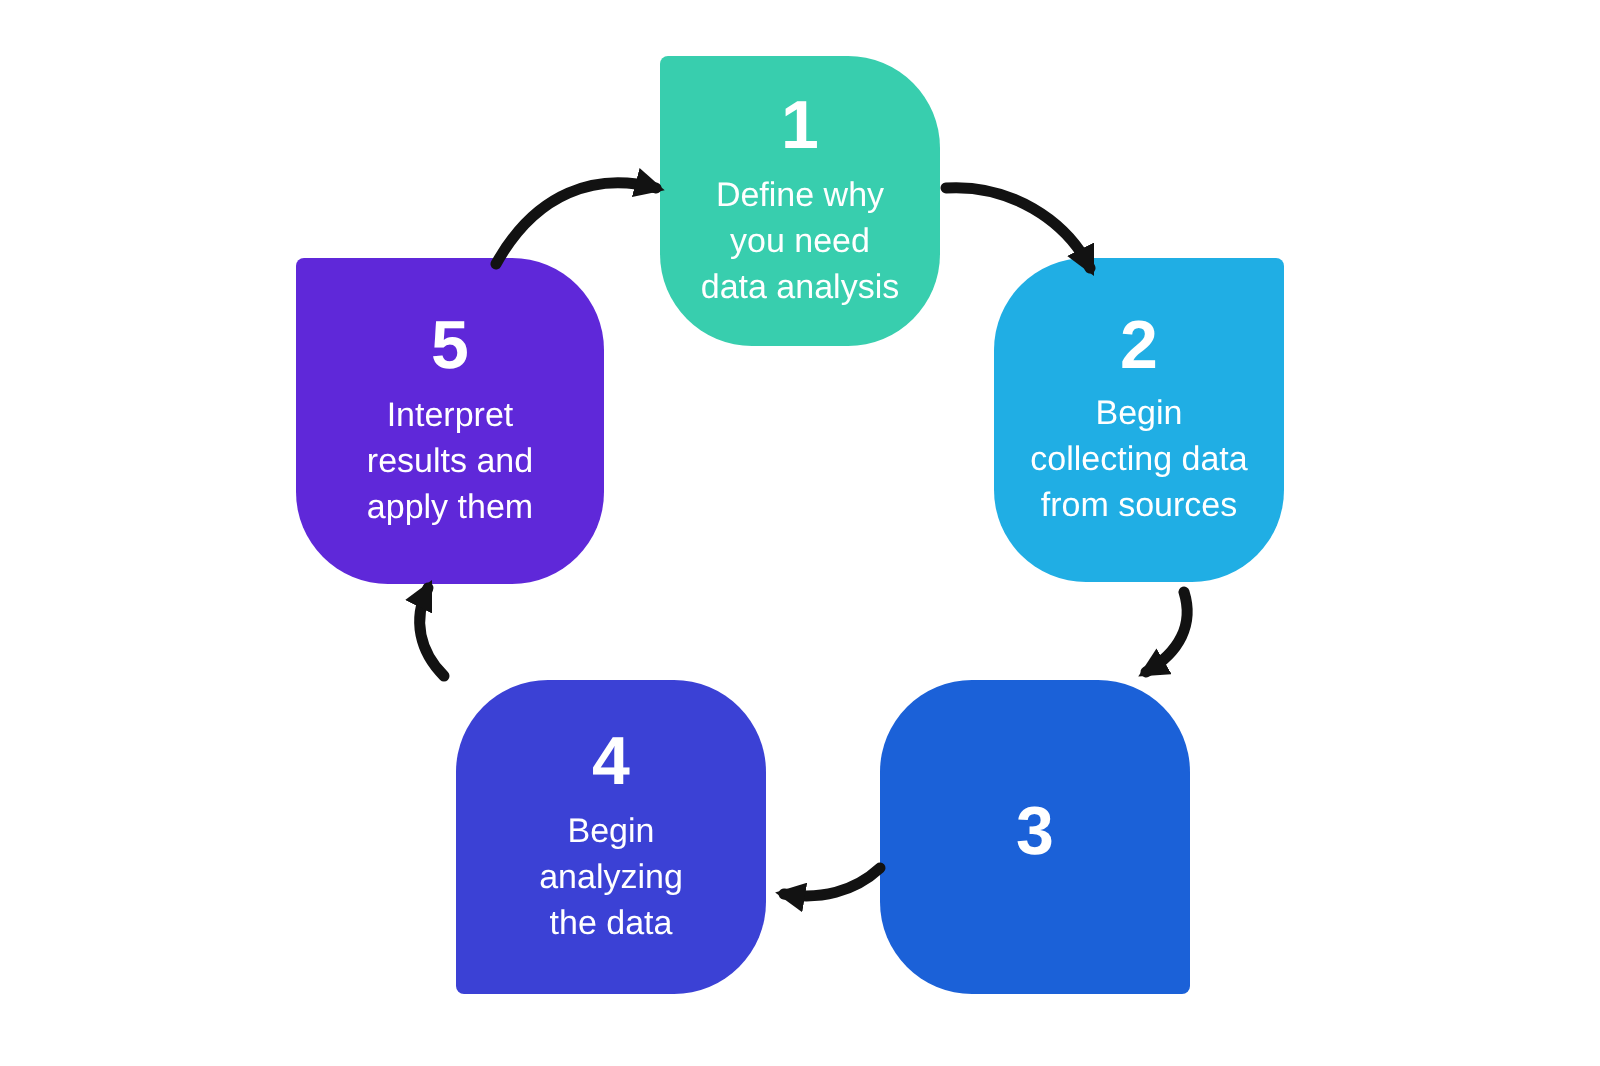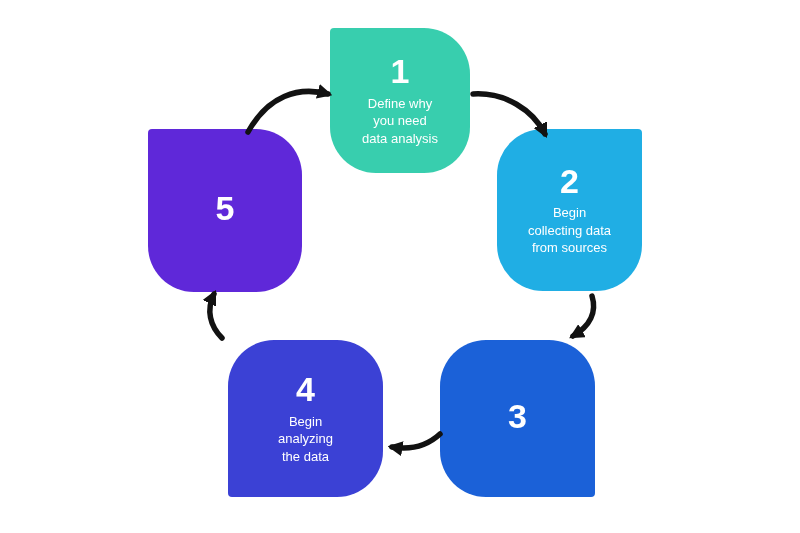--- a/index.html
+++ b/index.html
@@ -27,21 +27,21 @@
   .sharp-tr { border-top-right-radius: 4px; }
   .sharp-br { border-bottom-right-radius: 4px; }
   .sharp-bl { border-bottom-left-radius: 4px; }
   .num {
     font-size: 34px;
     font-weight: 700;
     line-height: 1.1;
     margin-bottom: 4px;
   }
   .label {
-    font-size: 13px;
+    font-size: 17px;
     font-weight: 400;
     line-height: 1.35;
     white-space: pre-line;
   }
   .arrow { position: absolute; }
 </style>
 </head>
 <body>
 
 <div id="stage" style="background-color: rgb(255, 255, 255);">
@@ -66,20 +66,23 @@
 
   <div class="card sharp-bl" style="left: 228px; top: 340px; width: 155px; height: 157px; background-color: rgb(59, 65, 213);">
     <div class="num">4</div>
     <div class="label">Begin
 analyzing
 the data</div>
   </div>
 
   <div class="card sharp-tl" style="left: 148px; top: 129px; width: 154px; height: 163px; background-color: rgb(95, 40, 217);">
     <div class="num">5</div>
+    <div class="label">Interpret
+results and
+apply them</div>
   </div>
 
   <svg class="arrow" style="left:238px; top:74px;" width="106" height="66" viewBox="0 0 106 66">
     <defs>
       <marker id="ah1" viewBox="0 0 10 10" refX="7" refY="5" markerWidth="15" markerHeight="15" markerUnits="userSpaceOnUse" orient="auto">
         <path class="arrow-head" d="M0,0 L10,5 L0,10 z" fill="#121212"></path>
       </marker>
     </defs>
     <path class="arrow-line" d="M 10,58 C 30,22 60,12 90,20" fill="none" stroke-width="5.5" stroke-linecap="round" marker-end="url(#ah1)" stroke="#121212"></path>
   </svg>

